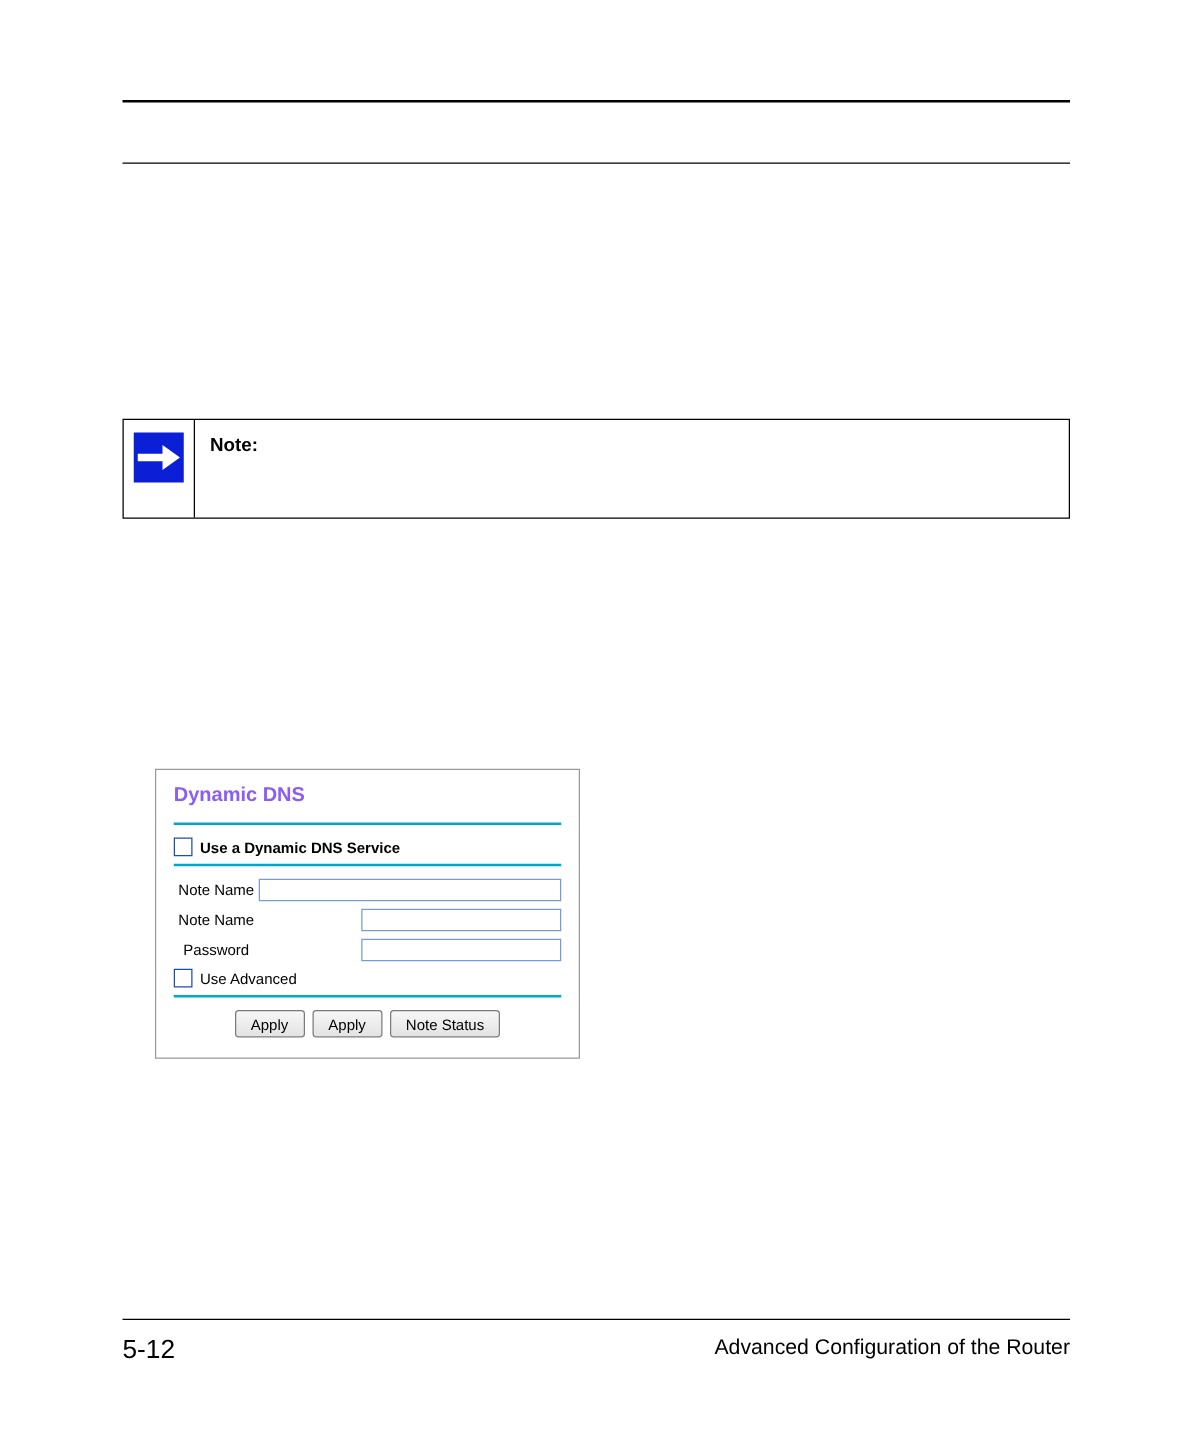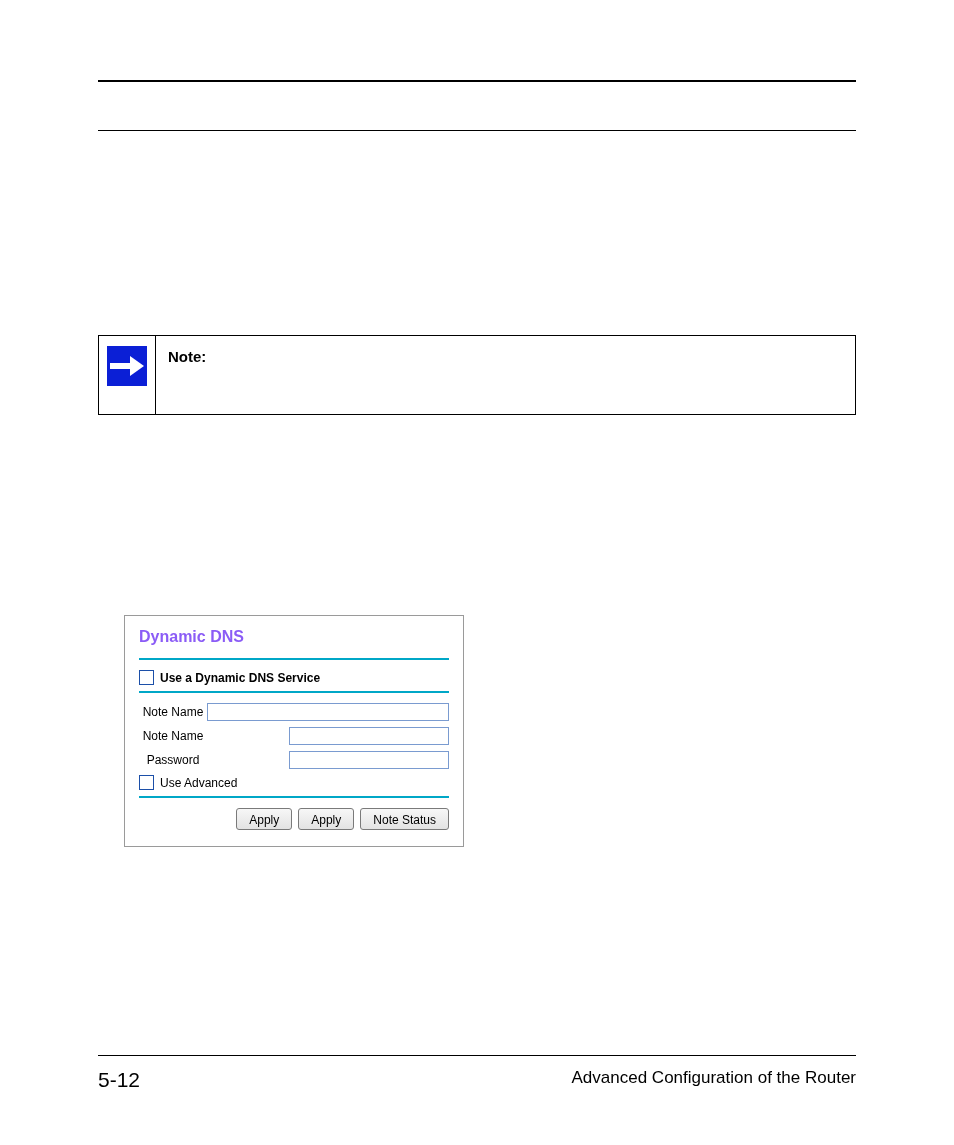--- a/index.html
+++ b/index.html
@@ -136,21 +136,21 @@
     height: 18px;
     background: #fff;
     box-sizing: border-box;
   }
   .ti-host { width: 210px; }
   .ti-user { width: 160px; margin-left: auto;}
   .ti-pass { width: 160px; margin-left: auto;}
   .right-group { flex:1; display:flex; justify-content:flex-end;}
   .btn-row {
     display: flex;
-    justify-content: flex-end;
+    justify-content: center;
     gap: 6px;
     margin-top: 8px;
   }
   .btn {
     border: 1px solid #7a7a7a;
     border-radius: 3px;
     background: linear-gradient(#f7f7f7,#e3e3e3);
     padding: 2px 12px;
     height: 22px;
     line-height: 18px;

